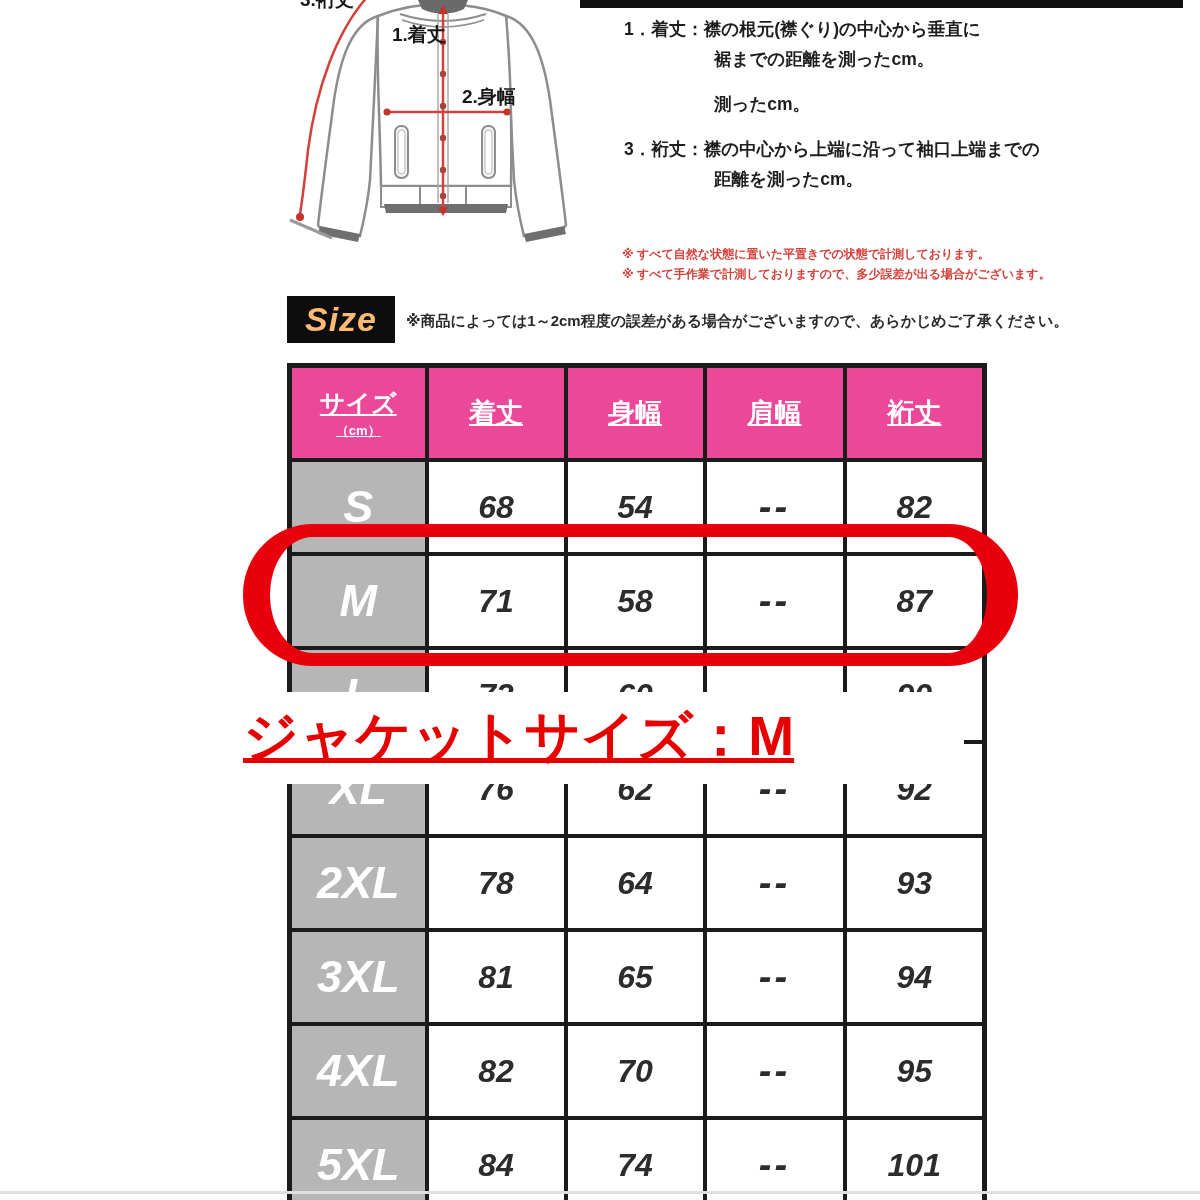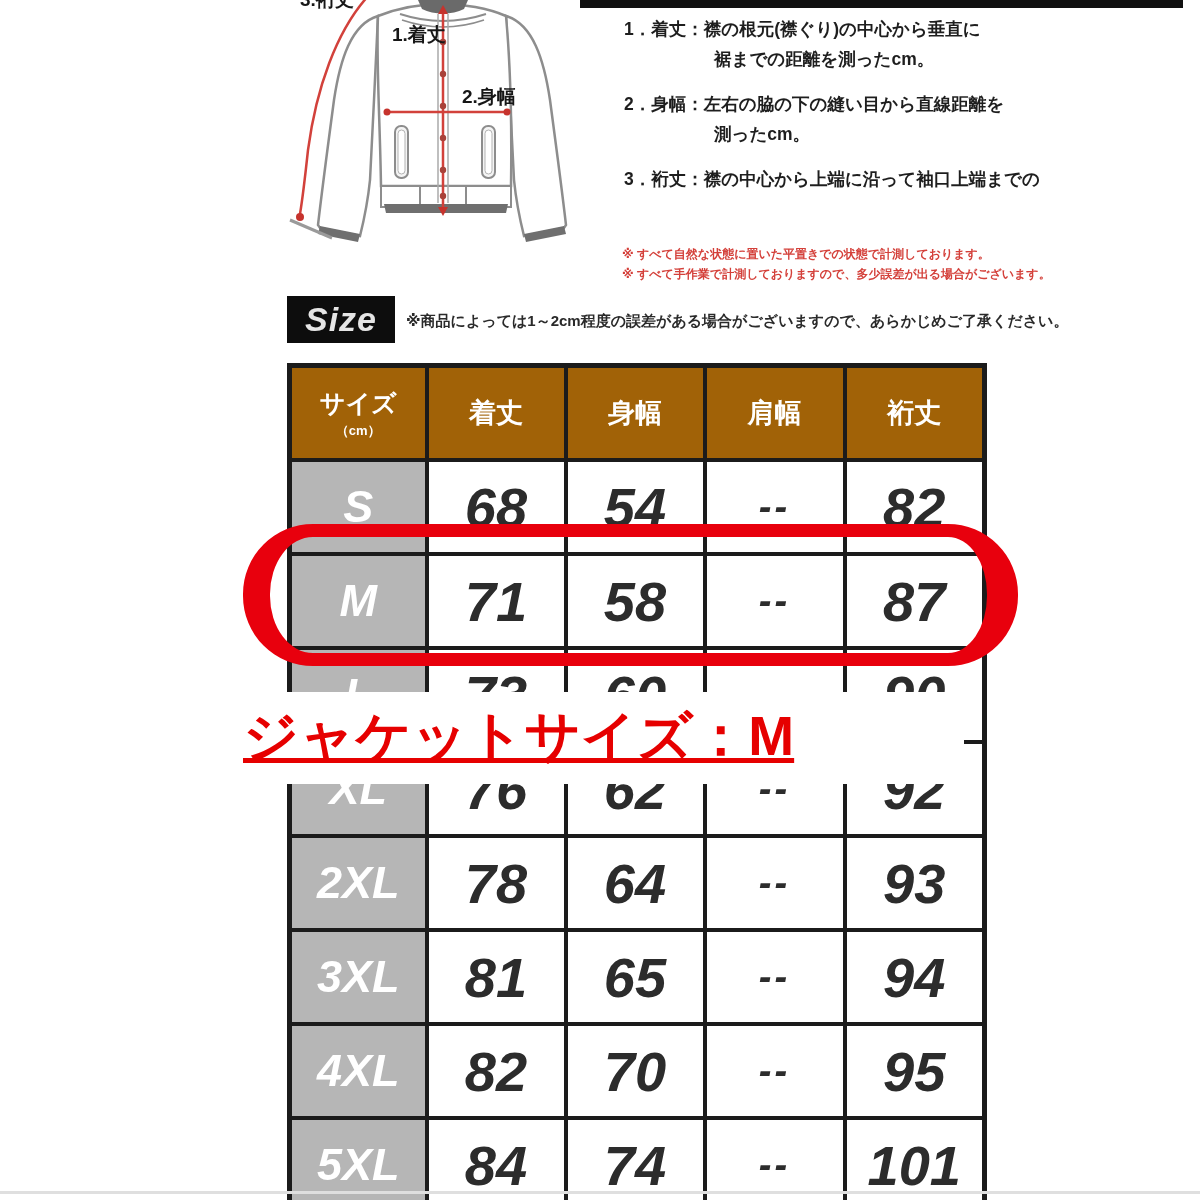--- a/index.html
+++ b/index.html
@@ -21,36 +21,36 @@
   
   .instructions{left:624px;top:14px;width:385px;color:#1e1e1e;}
   .instr-item{margin-bottom:15px;}
   .instr-line1{font-size:17.5px;font-weight:bold;line-height:30px;white-space:nowrap;}
   .instr-line2{font-size:17.5px;font-weight:bold;line-height:30px;margin-left:90px;white-space:nowrap;}
 
   .red-notes{left:622px;top:245px;width:370px;color:#d4403a;font-size:12px;font-weight:bold;line-height:19.5px;}
   .red-note{white-space:nowrap;}
 
   
-  .size-badge{left:287px;top:296px;width:108px;height:47px;background:#0d0d0d;color:#e5e5e5;
+  .size-badge{left:287px;top:296px;width:108px;height:47px;background:#0d0d0d;color:#fdba74;
     display:flex;align-items:center;justify-content:center;
     font-style:italic;font-weight:bold;font-size:34px;letter-spacing:1px;}
   .size-note{left:406px;top:312px;font-size:15px;font-weight:bold;color:#2a2a2a;white-space:nowrap;}
 
   
   .size-table{left:287px;top:363px;border-collapse:collapse;table-layout:fixed;background:#ffffff;}
   .size-table th,.size-table td{
     border:4px solid #1b1b1b;text-align:center;vertical-align:middle;padding:0;height:90px;
   }
   .size-table{border:5px solid #1b1b1b;}
-  .hcell{background:#a16207;color:#ffffff;font-weight:bold;font-size:27px;}
+  .hcell{background:#ec4899;color:#ffffff;font-weight:bold;font-size:27px;text-decoration:underline;}
   .hcell .unit{font-size:13px;font-weight:bold;margin-top:2px;}
   .hcell .sizeword{font-size:25px;}
   .lcell{background:#b6b6b6;color:#ffffff;font-weight:bold;font-style:italic;font-size:45px;letter-spacing:0px;}
-  .vcell{background:#ffffff;color:#2c2c2c;font-weight:bold;font-style:italic;font-size:56px;}
+  .vcell{background:#ffffff;color:#2c2c2c;font-weight:bold;font-style:italic;font-size:32px;}
   .vcell.dash{font-size:38px;letter-spacing:3px;}
 
   
   .highlight-ring{
     left:243px;top:524px;width:775px;height:142px;box-sizing:border-box;
     border-style:solid;border-color:#e8000d;
     border-width:13px 31px 13px 27px;border-radius:70px;
     background:transparent;
   }
 
@@ -121,25 +121,25 @@
     <text x="214" y="103">2.身幅</text>
   </svg>
 </div>
 
 <div class="abs instructions">
   <div class="instr-item">
     <div class="instr-line1">1．着丈：襟の根元(襟ぐり)の中心から垂直に</div>
     <div class="instr-line2">裾までの距離を測ったcm。</div>
   </div>
   <div class="instr-item">
-    <div class="instr-line1">2．身幅：左右の脇の下の縫い目から直線距離を</div>
     <div class="instr-line2">測ったcm。</div>
   </div>
   <div class="instr-item">
     <div class="instr-line1">3．裄丈：襟の中心から上端に沿って袖口上端までの</div>
+    <div class="instr-line2">距離を測ったcm。</div>
   </div>
 </div>
 
 <div class="abs red-notes">
   <div class="red-note">※ すべて自然な状態に置いた平置きでの状態で計測しております。</div>
   <div class="red-note">※ すべて手作業で計測しておりますので、多少誤差が出る場合がございます。</div>
 </div>
 
 <div class="abs size-badge">Size</div>
 <div class="abs size-note">※商品によっては1～2cm程度の誤差がある場合がございますので、あらかじめご了承ください。</div>

